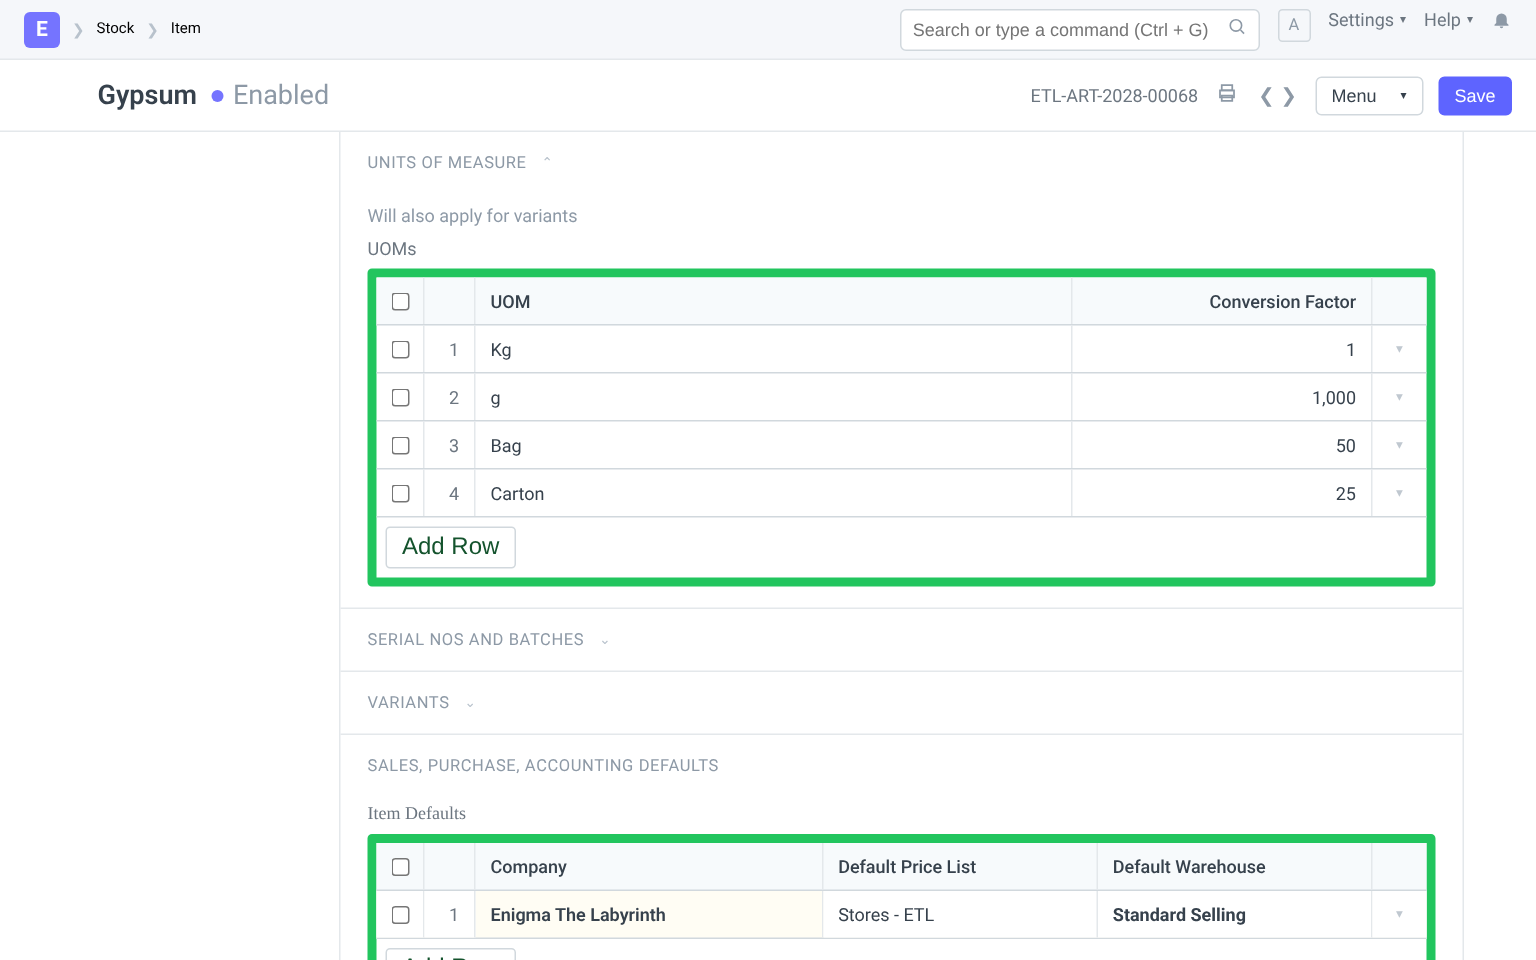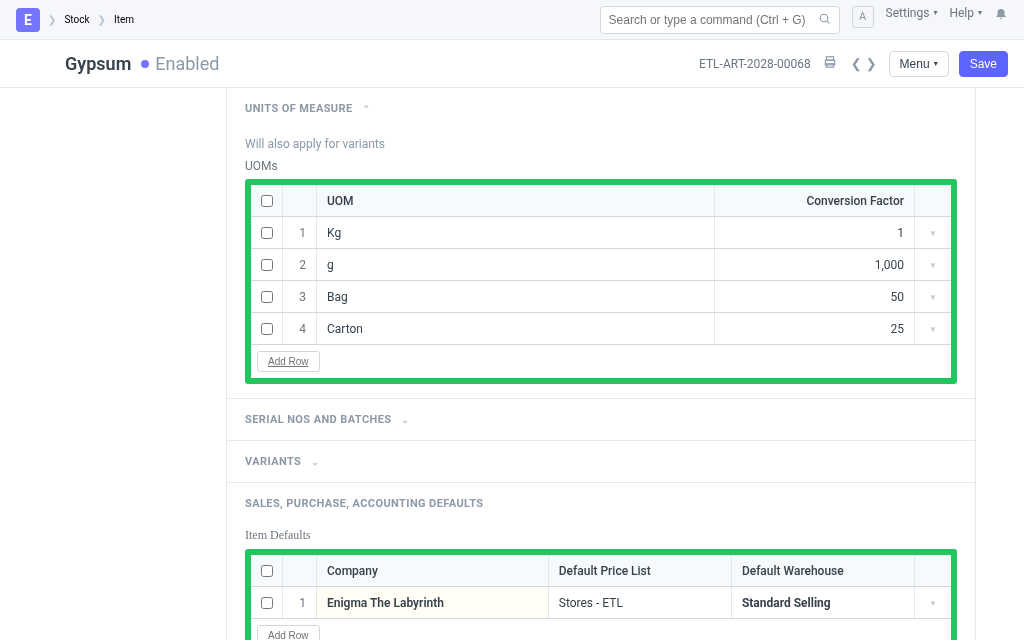--- a/index.html
+++ b/index.html
@@ -23,30 +23,30 @@
   
   .page-head { height: 48px; border-bottom: 1px solid #e4e8eb; display: flex; align-items: center; padding: 0 16px 0 65px; justify-content: space-between; }
   .title-group { display: flex; align-items: center; gap: 10px; }
   .page-title { font-size: 18px; font-weight: 600; color: #36414c; }
   .status { display: flex; align-items: center; gap: 6px; color: #8d99a6; font-size: 18px; }
   .status-dot { width: 8px; height: 8px; border-radius: 50%; background: #7574ff; }
   .head-actions { display: flex; align-items: center; gap: 10px; }
   .doc-id { color: #6c7680; font-size: 12px; }
   .icon-btn { color: #8d99a6; cursor: pointer; font-size: 13px; padding: 0 2px; }
   .nav-arrows { display: flex; gap: 0; color: #8d99a6; }
-  .btn { border: 1px solid #d1d8dd; background: #fff; border-radius: 4px; padding: 5px 10px; font-size: 12px; cursor: pointer; color: #36414c; display:flex; align-items:center; gap:4px; }
+  .btn { border: 1px solid #d1d8dd; background: #fff; border-radius: 4px; padding: 5px 10px; font-size: 12px; cursor: pointer; color: #36414c; display:flex; align-items:center; gap:16px; }
   .btn-primary { background: #5e64ff; border-color: #5e64ff; color: #fff; }
 
   
   .page-body { display: flex; }
   .left-spacer { width: 226px; flex-shrink: 0; }
   .form-area { flex: 1; border-left: 1px solid #e4e8eb; border-right: 1px solid #e4e8eb; padding-bottom: 40px; max-width: 750px; }
 
   .section { padding: 14px 18px; }
-  .section-head { display: flex; align-items: center; gap: 10px; text-transform: uppercase; letter-spacing: 0.4px; font-size: 11px; color: #8d99a6; cursor: pointer; font-weight: bold; }
+  .section-head { display: flex; align-items: center; gap: 10px; text-transform: uppercase; letter-spacing: 0.4px; font-size: 11px; color: #8d99a6; cursor: pointer; }
   .chevron { font-size: 9px; color: #b8c2cc; }
   .section-hint { font-size: 12px; color: #8d99a6; margin-top: 22px; }
   .field-label { font-size: 12px; color: #6c7680; margin-top: 8px; margin-bottom: 6px; }
 
   .grid { border: 6px solid #22c55e; border-radius: 3px; }
   .grid-head, .grid-row { display: flex; align-items: stretch; border-bottom: 1px solid #d1d8dd; min-height: 32px; }
   .grid-head { background: #f7fafc; color: #8d99a6; font-weight: 500; font-size: 12px; }
   .grid-row:last-of-type { border-bottom: none; }
   .cell { padding: 8px 10px; border-right: 1px solid #e4e8eb; display: flex; align-items: center; font-size: 12px; color: #36414c; }
   .cell:last-child { border-right: none; }
@@ -55,21 +55,21 @@
   .cell-uom { flex: 1; }
   .cell-conv { width: 200px; justify-content: flex-end; }
   .cell-act { width: 36px; justify-content: center; color: #c0c8d0; font-size: 9px; }
   .cell-company { flex: 1.3; }
   .cell-wh { flex: 1; }
   .cell-pl { flex: 1; }
   .row-editing { background: #fffdf4; }
   .row-editing .cell { font-weight: 600; }
   input[type=checkbox] { width: 12px; height: 12px; accent-color: #8d99a6; }
   .grid-footer { padding: 6px; }
-  .add-row { border: 1px solid #d1d8dd; background: #fff; padding: 4px 10px; font-size: 10px; border-radius: 3px; cursor: pointer; color: #737373; text-decoration: underline; }
+  .add-row { border: 1px solid #d1d8dd; background: #fff; padding: 4px 10px; font-size: 16px; border-radius: 3px; cursor: pointer; color: #14532d; }
 
   .collapsed-section { padding: 14px 18px; border-top: 1px solid #e4e8eb; }
 </style>
 </head>
 <body>
 
 <div class="navbar">
   <div class="nav-left">
     <div class="logo">E</div>
     <span class="bc-sep">❯</span>

